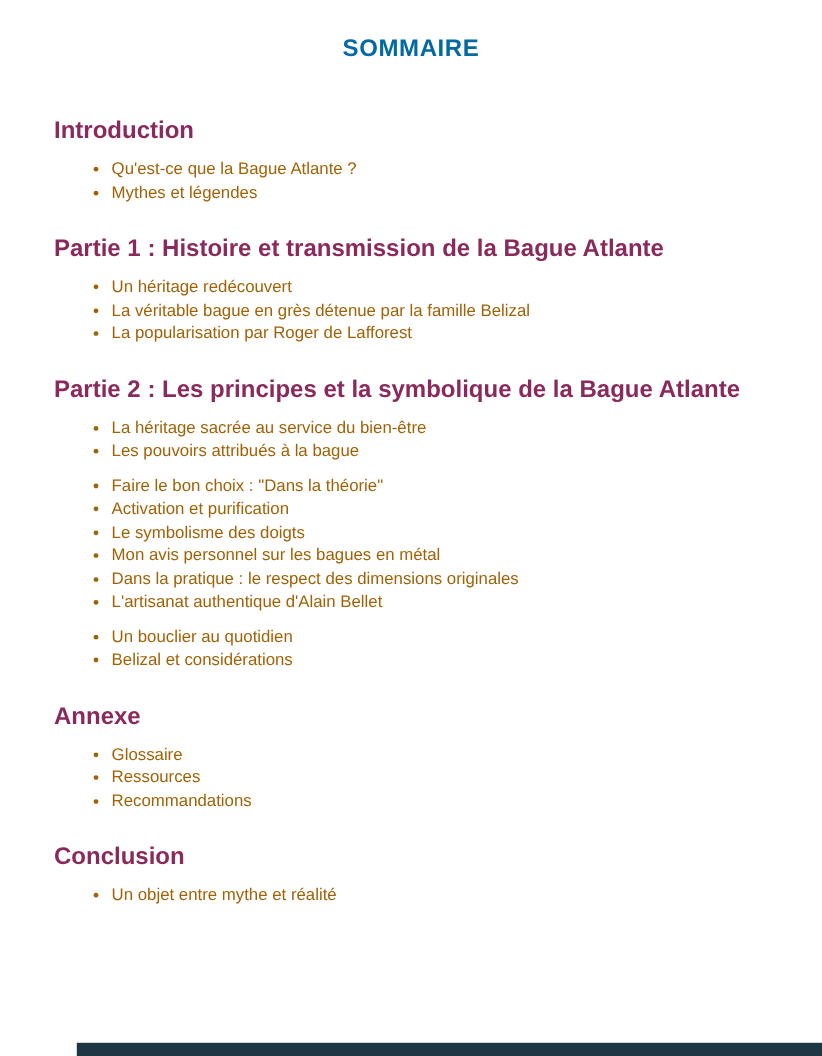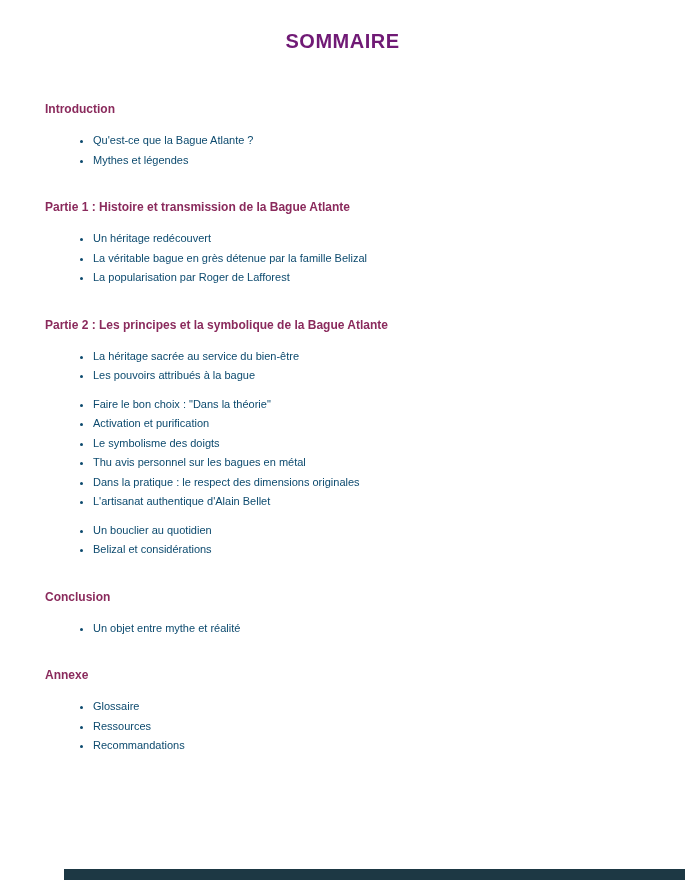--- a/index.html
+++ b/index.html
@@ -22,42 +22,42 @@
     width: 685px;
     padding: 30px 45px 0 45px;
     box-sizing: border-box;
   }
   .title {
     margin: 0 0 46px 0;
     text-align: center;
     font-size: 20px;
     font-weight: bold;
     letter-spacing: 0.5px;
-    color: #701a75;
+    color: #0369a1;
   }
   section {
     margin: 0;
   }
   .heading {
     margin: 30px 0 0 0;
-    font-size: 12px;
+    font-size: 20px;
     font-weight: bold;
     color: #8a2a5c;
     line-height: 20px;
   }
   .items {
     margin: 15px 0 9px 0;
     padding-left: 48px;
     list-style: disc outside;
   }
   .items li {
     margin: 0 0 6px 0;
-    font-size: 11px;
+    font-size: 14px;
     line-height: 13.5px;
-    color: #0c4a6e;
+    color: #a16207;
   }
   .bottom-bar {
     position: absolute;
     left: 64px;
     right: 0;
     bottom: 0;
     height: 11px;
     background: #1d3844;
   }
 </style>
@@ -91,44 +91,44 @@
       <li>La héritage sacrée au service du bien-être</li>
       <li>Les pouvoirs attribués à la bague</li>
     </ul>
   </section>
 
   <section>
     <ul class="items">
       <li>Faire le bon choix : "Dans la théorie"</li>
       <li>Activation et purification</li>
       <li>Le symbolisme des doigts</li>
-      <li>Thu avis personnel sur les bagues en métal</li>
+      <li>Mon avis personnel sur les bagues en métal</li>
       <li>Dans la pratique : le respect des dimensions originales</li>
       <li>L'artisanat authentique d'Alain Bellet</li>
     </ul>
   </section>
 
   <section>
     <ul class="items">
       <li>Un bouclier au quotidien</li>
       <li>Belizal et considérations</li>
     </ul>
   </section>
 
   <section>
-    <h2 class="heading">Conclusion</h2>
-    <ul class="items">
-      <li>Un objet entre mythe et réalité</li>
-    </ul>
-  </section>
-
-  <section>
     <h2 class="heading">Annexe</h2>
     <ul class="items">
       <li>Glossaire</li>
       <li>Ressources</li>
       <li>Recommandations</li>
     </ul>
   </section>
 
+  <section>
+    <h2 class="heading">Conclusion</h2>
+    <ul class="items">
+      <li>Un objet entre mythe et réalité</li>
+    </ul>
+  </section>
+
 </div>
 
 <div class="bottom-bar"></div>
 
 </body></html>

